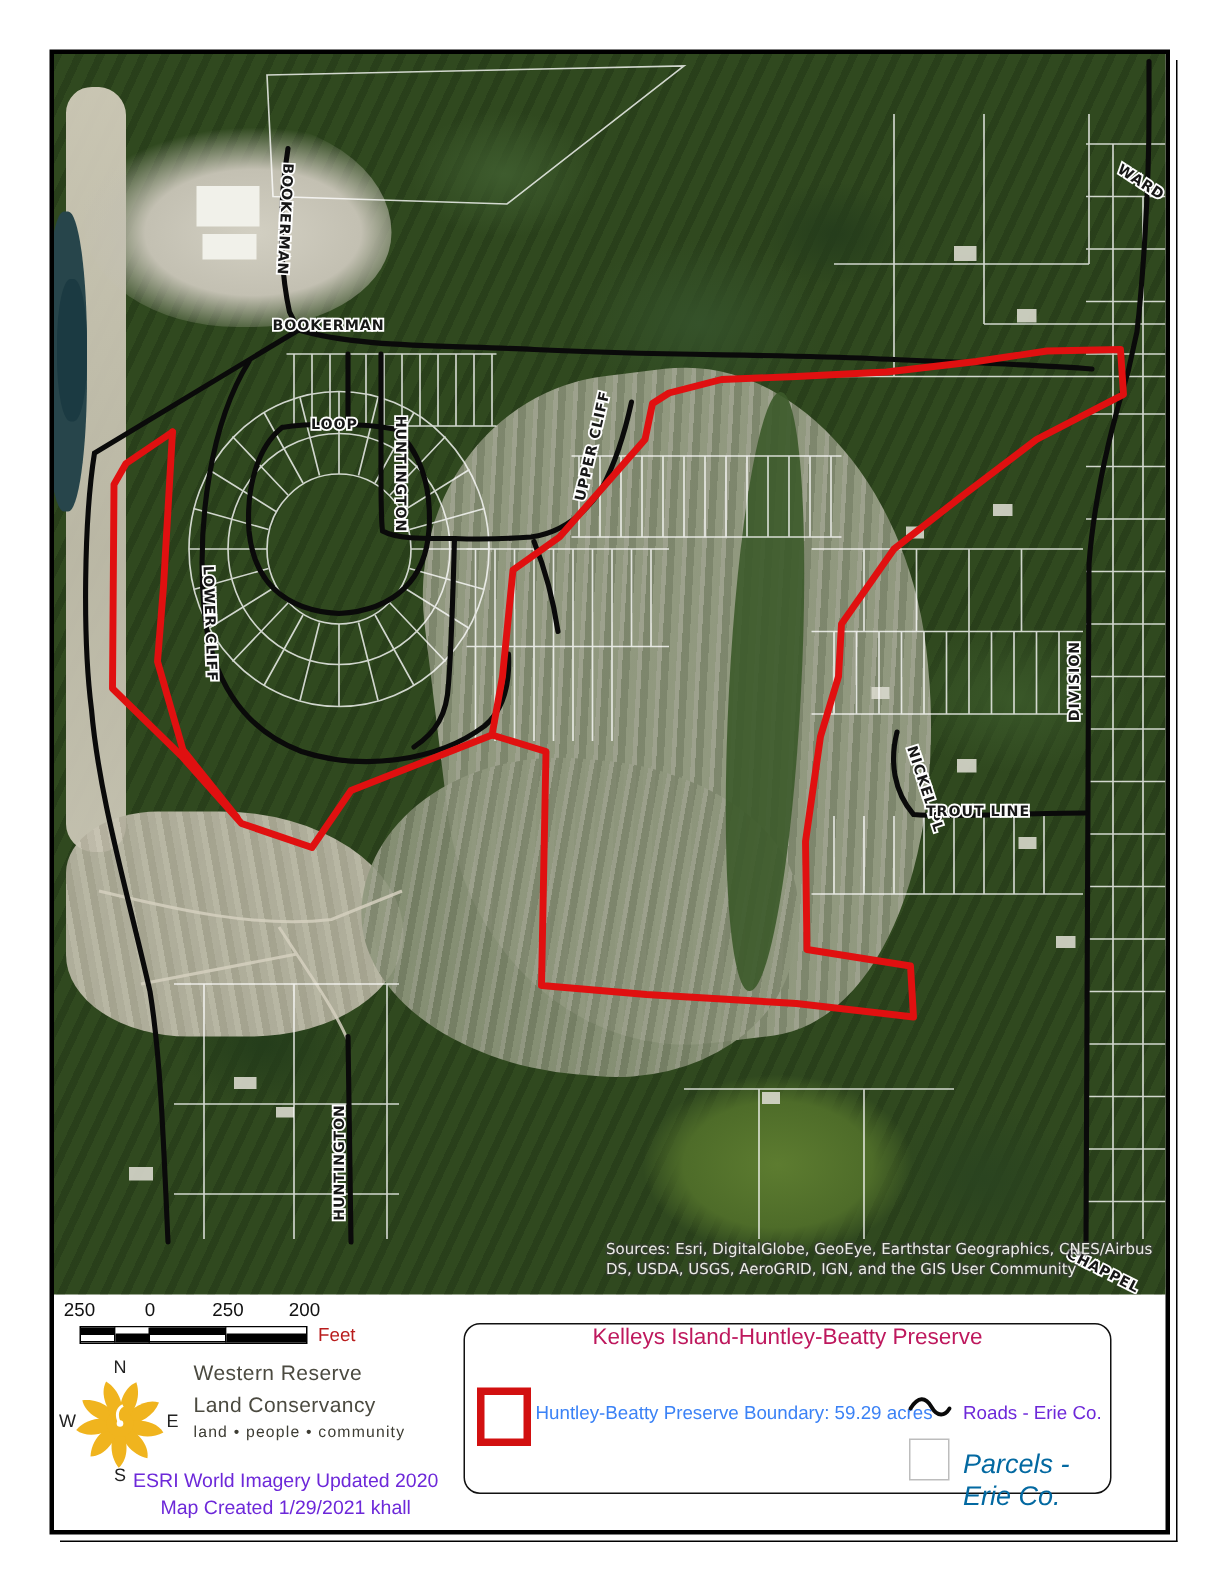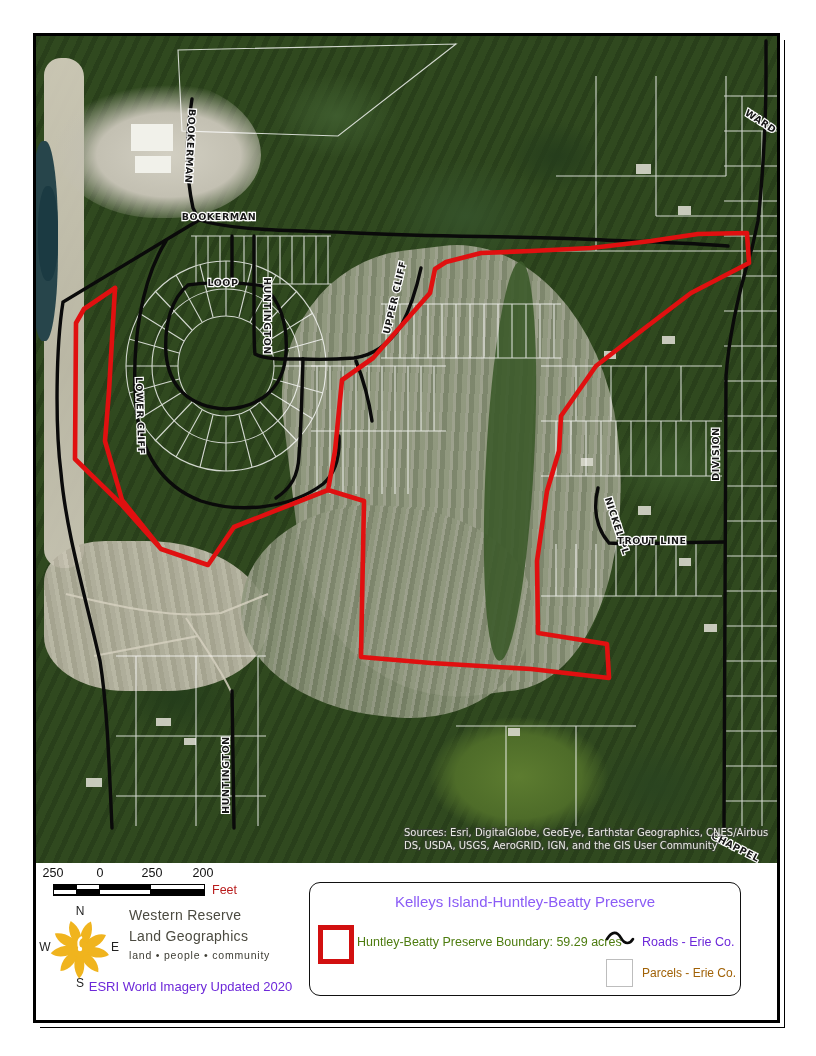--- a/index.html
+++ b/index.html
@@ -58,27 +58,27 @@
   .feet{position:absolute;left:176px;top:847px;font-size:12.5px;color:#b91c1c;}
   .compass-letter{position:absolute;transform:translate(-50%,-50%);font-size:12px;color:#222;}
   .org{position:absolute;left:93px;top:869px;color:#4b4a40;}
   .org .l1,.org .l2{font-size:14px;line-height:21px;letter-spacing:.3px;}
   .org .tag{font-size:10.5px;font-weight:400;color:#3d3c33;letter-spacing:.8px;margin-top:2px;}
   .credits{position:absolute;left:22px;top:942px;width:265px;text-align:center;font-size:13px;color:#6d28d9;line-height:18px;}
 
   
   .legend{position:absolute;left:273px;top:846px;width:432px;height:114px;background:#fff;
           border:1.6px solid #111;border-radius:11px;box-sizing:border-box;}
-  .legend-title{text-align:center;margin-top:10px;font-size:15px;color:#8b5cf6;}
+  .legend-title{text-align:center;font-size:15px;color:#be185d;}
   .lg-boundary-swatch{position:absolute;left:8px;top:42px;width:26px;height:29px;border:5px solid #d21010;background:#fff;}
-  .lg-boundary-label{position:absolute;left:47px;top:52px;font-size:12.5px;color:#4d7c0f;}
+  .lg-boundary-label{position:absolute;left:47px;top:52px;font-size:12.5px;color:#3b82f6;}
   .lg-roads-swatch{position:absolute;left:295px;top:46px;}
   .lg-roads-label{position:absolute;left:332px;top:52px;font-size:12.5px;color:#6d28d9;}
   .lg-parcel-swatch{position:absolute;left:296px;top:76px;width:25px;height:26px;border:1px solid #bdbdbd;background:#fff;}
-  .lg-parcel-label{position:absolute;left:332px;top:83px;font-size:12px;color:#a16207;}
+  .lg-parcel-label{position:absolute;left:332px;top:83px;font-size:18px;color:#0369a1;font-style:italic;}
 </style>
 </head>
 <body>
 
 <div class="page">
   <div class="frame-shadow-r"></div>
   <div class="frame-shadow-b"></div>
 
   <div class="frame">
 
@@ -214,26 +214,27 @@
       <use href="#petal" transform="rotate(240 31 31)"></use>
       <use href="#petal" transform="rotate(280 31 31)"></use>
       <use href="#petal" transform="rotate(320 31 31)"></use>
       <circle cx="31" cy="31" r="9" fill="#f0b41e"></circle>
       <path d="M31 31C28 26,29 21,33 19" stroke="#fff" stroke-width="2" fill="none"></path>
       <circle cx="31" cy="31" r="2.2" fill="#fff"></circle>
     </svg>
 
     <div class="org">
       <div class="l1">Western Reserve</div>
-      <div class="l2">Land Geographics</div>
+      <div class="l2">Land Conservancy</div>
       <div class="tag">land • people • community</div>
     </div>
 
     <div class="credits">
       <div>ESRI World Imagery Updated 2020</div>
+      <div>Map Created 1/29/2021 khall</div>
     </div>
 
     <div class="legend">
       <div class="legend-title">Kelleys Island-Huntley-Beatty Preserve</div>
       <div class="lg-boundary-swatch"></div>
       <div class="lg-boundary-label">Huntley-Beatty Preserve Boundary: 59.29 acres</div>
       <svg class="lg-roads-swatch" width="30" height="18" viewBox="0 0 30 18">
         <path d="M2 10C7 2,12 2,16 9C20 16,25 15,28 10" stroke="#0a0a0a" stroke-width="2.6" fill="none" stroke-linecap="round"></path>
       </svg>
       <div class="lg-roads-label">Roads - Erie Co.</div>

